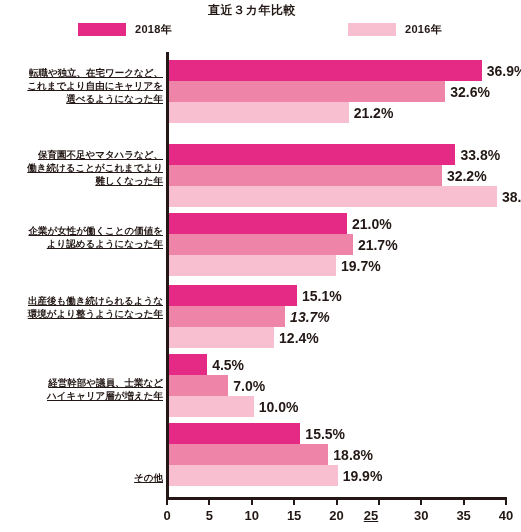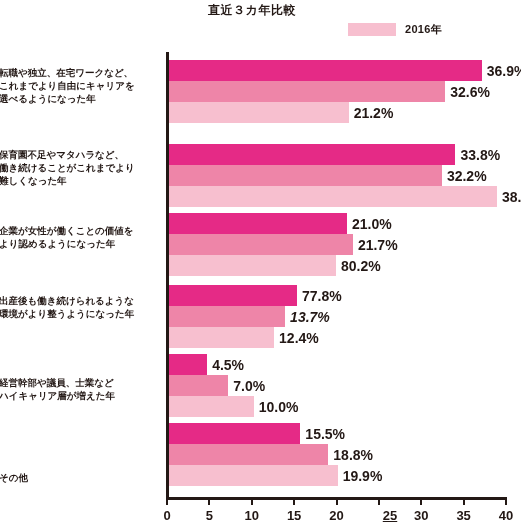--- a/index.html
+++ b/index.html
@@ -100,25 +100,27 @@
   
   .group {
     position: absolute;
     left: 0;
     width: 521px;
   }
   .cat-label {
     position: absolute;
     right: 358px;   
     width: 164px;
+    text-align: right;
     font-size: 9.5px;
     line-height: 13px;
     font-weight: bold;
     color: #231815;
     white-space: pre-line;
+    text-decoration: underline;
   }
   .bars {
     position: absolute;
     left: 169px;
     top: 0;
     width: 352px;
   }
   .bar-row {
     position: relative;
     height: 21px;
@@ -138,41 +140,45 @@
   }
 </style>
 </head>
 <body>
 
 <div id="root">
 
   <div id="chart-title">直近３カ年比較</div>
 
   <div id="legend">
+      <div class="legend-item li0">
+        <span class="legend-swatch" style="background: rgb(229, 42, 134);"></span>
+        <span class="legend-label">2018年</span>
+      </div>
       <div class="legend-item li2">
         <span class="legend-swatch" style="background: rgb(247, 191, 207);"></span>
         <span class="legend-label">2016年</span>
       </div>
     </div>
 
   <div id="plot">
     <div id="axis-line"></div>
     <div id="axis-baseline"></div>
   <div class="tick" style="left: 166px;"></div>
       <div class="tick-label" style="left: 167px;">0</div>
       <div class="tick" style="left: 208.375px;"></div>
       <div class="tick-label" style="left: 209.375px;">5</div>
       <div class="tick" style="left: 250.75px;"></div>
       <div class="tick-label" style="left: 251.75px;">10</div>
       <div class="tick" style="left: 293.125px;"></div>
       <div class="tick-label" style="left: 294.125px;">15</div>
       <div class="tick" style="left: 335.5px;"></div>
       <div class="tick-label" style="left: 336.5px;">20</div>
       <div class="tick" style="left: 377.875px;"></div>
-      <div class="tick-label" style="left: 390px; text-decoration: underline;">25</div>
+      <div class="tick-label" style="left: 371px; text-decoration: underline;">25</div>
       <div class="tick" style="left: 420.25px;"></div>
       <div class="tick-label" style="left: 421.25px;">30</div>
       <div class="tick" style="left: 462.625px;"></div>
       <div class="tick-label" style="left: 463.625px;">35</div>
       <div class="tick" style="left: 505px;"></div>
       <div class="tick-label" style="left: 506px;">40</div>
       <div class="group" style="top: 8px;">
         <div class="cat-label" style="top: 6px;">転職や独立、在宅ワークなど、
 これまでより自由にキャリアを
 選べるようになった年</div>
@@ -217,31 +223,31 @@
           <div class="bar-row">
             <div class="bar" style="width: 177.975px; background: rgb(229, 42, 134);"></div>
             <div class="bar-value" style="left: 182.975px;">21.0%</div>
           </div>
           <div class="bar-row">
             <div class="bar" style="width: 183.907px; background: rgb(238, 133, 168);"></div>
             <div class="bar-value" style="left: 188.907px;">21.7%</div>
           </div>
           <div class="bar-row">
             <div class="bar" style="width: 166.957px; background: rgb(247, 191, 207);"></div>
-            <div class="bar-value" style="left: 171.957px;">80.2%</div>
+            <div class="bar-value" style="left: 171.957px;">19.7%</div>
           </div>
         </div>
       </div>
       <div class="group" style="top: 233px;">
         <div class="cat-label" style="top: 9px;">出産後も働き続けられるような
 環境がより整うようになった年</div>
         <div class="bars">
           <div class="bar-row">
             <div class="bar" style="width: 127.972px; background: rgb(229, 42, 134);"></div>
-            <div class="bar-value" style="left: 132.972px;">77.8%</div>
+            <div class="bar-value" style="left: 132.972px;">15.1%</div>
           </div>
           <div class="bar-row">
             <div class="bar" style="width: 116.107px; background: rgb(238, 133, 168);"></div>
             <div class="bar-value" style="left: 121.107px; font-style: italic;">13.7%</div>
           </div>
           <div class="bar-row">
             <div class="bar" style="width: 105.09px; background: rgb(247, 191, 207);"></div>
             <div class="bar-value" style="left: 110.09px;">12.4%</div>
           </div>
         </div>

